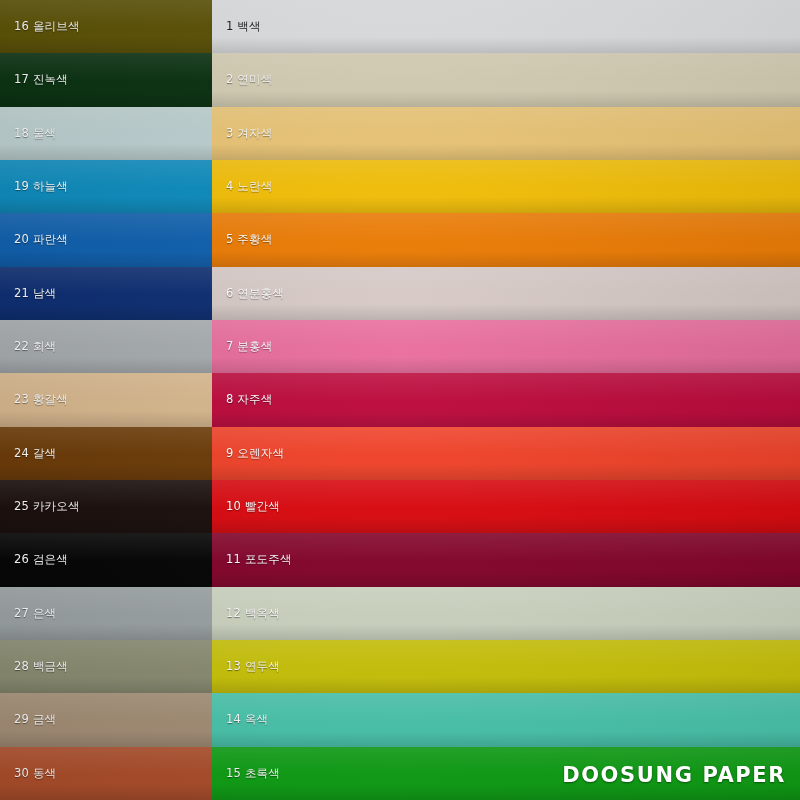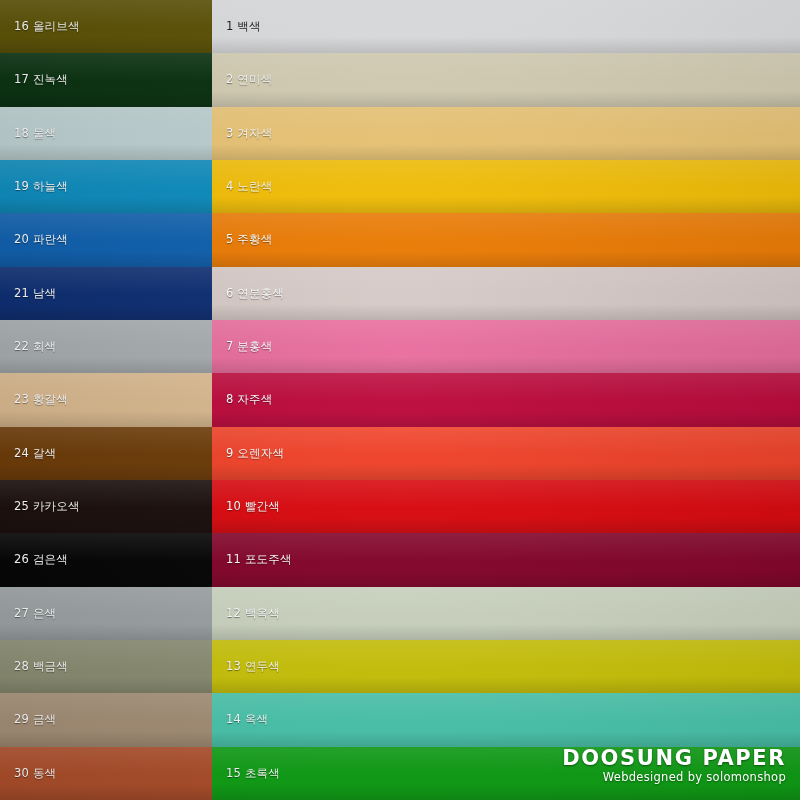--- a/index.html
+++ b/index.html
@@ -199,16 +199,15 @@
       </div>
       <div class="swatch" style="background: rgb(16, 163, 22);">
         <span class="swatch-label light">15 초록색</span>
       </div>
     </div>
 
   <div id="grain"></div>
 
   <div id="branding">
     <div id="brand-title">DOOSUNG PAPER</div>
-    <div id="brand-sub">Webdesigned by solomonshop</div>
   </div>
 
 </div>
 
 </body></html>

